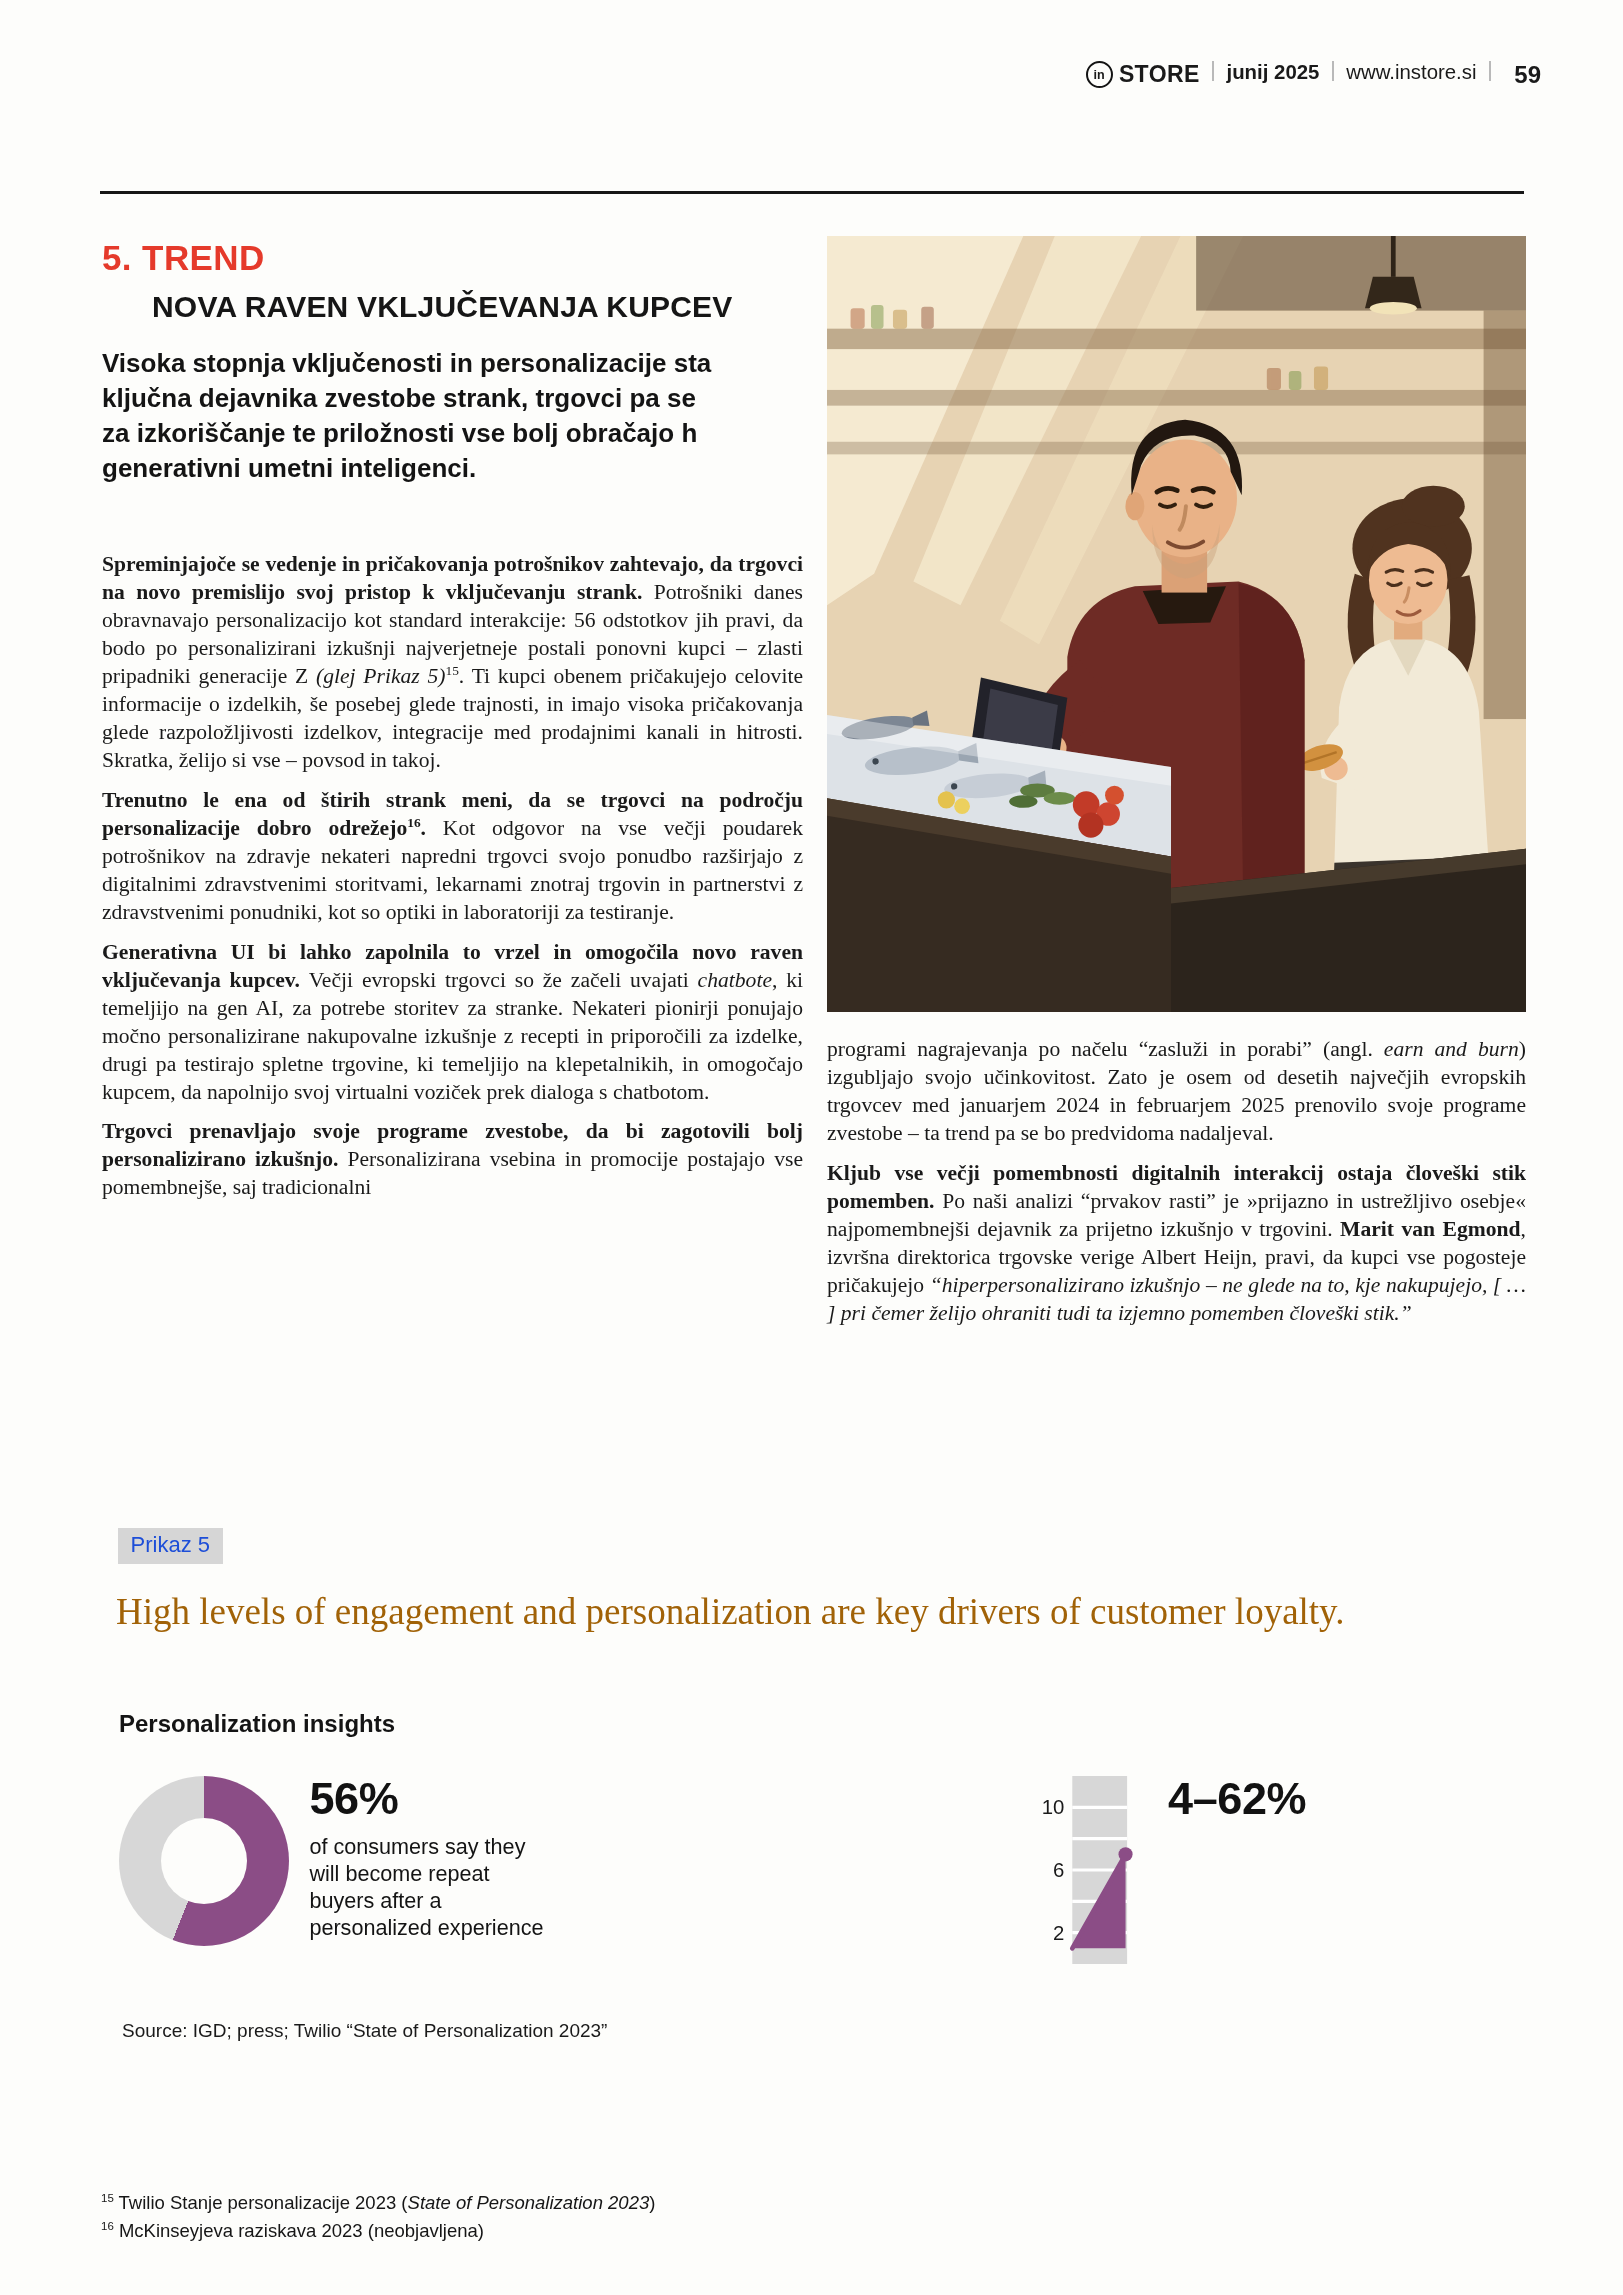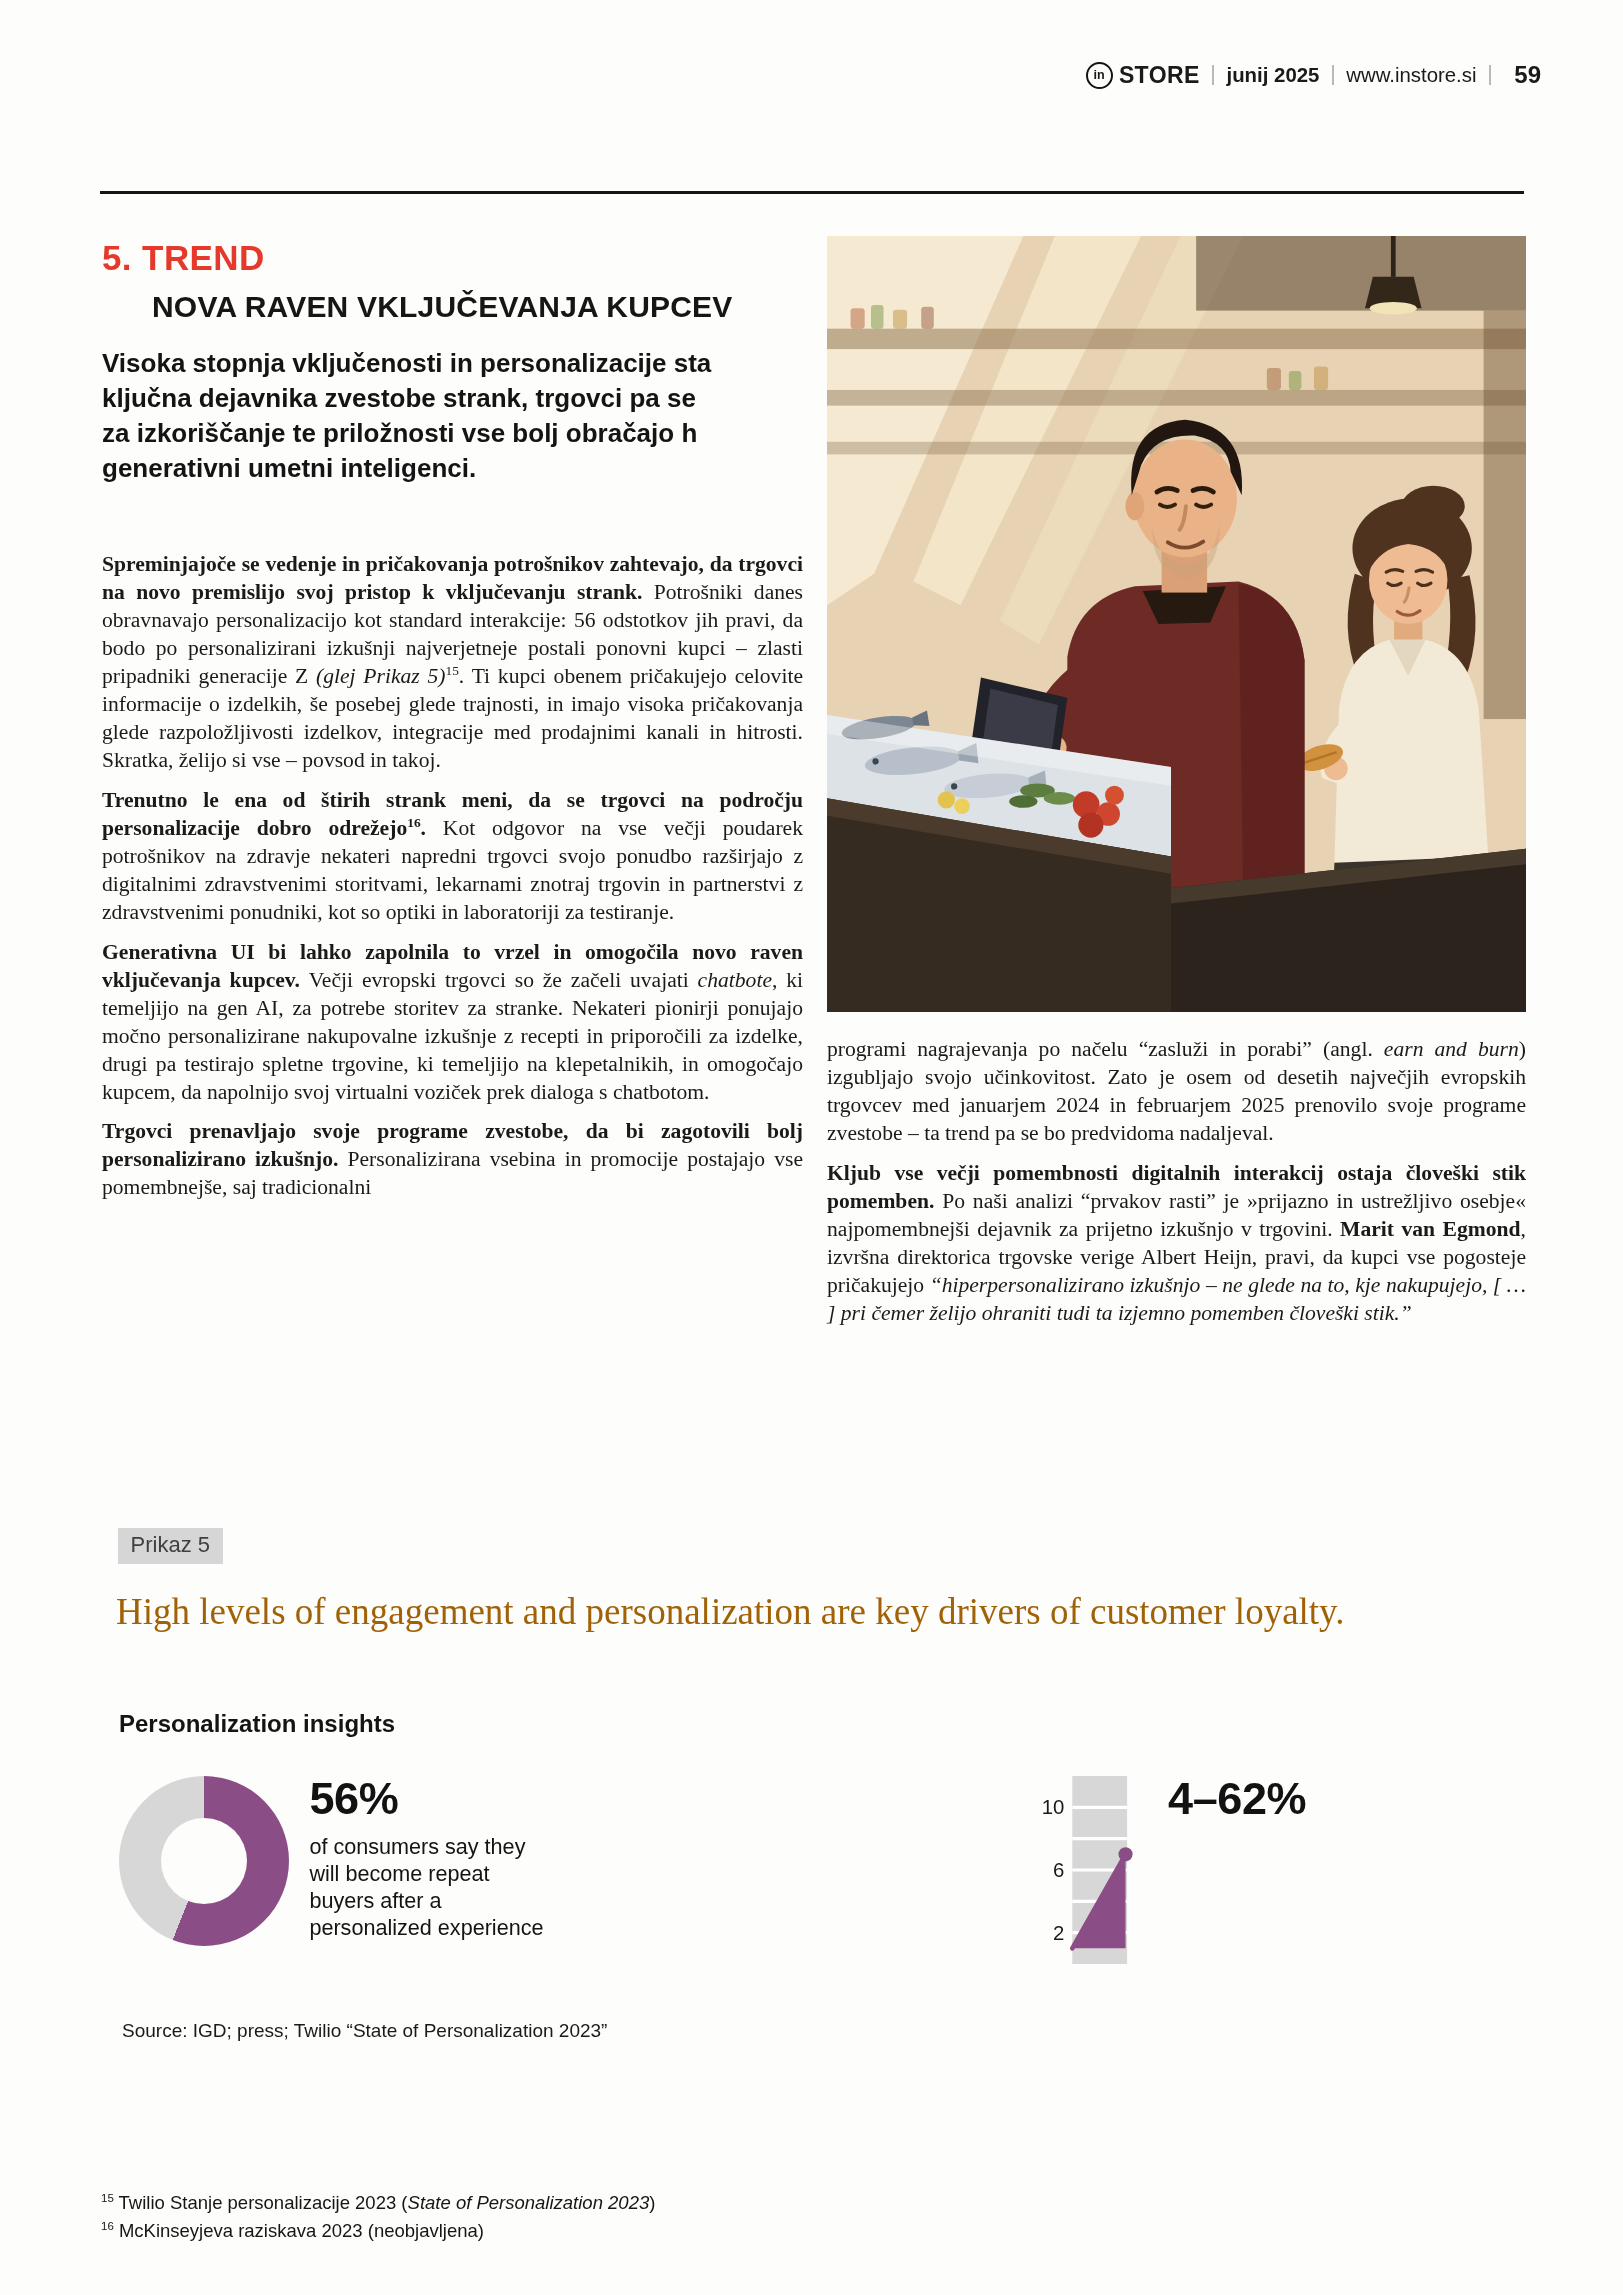--- a/index.html
+++ b/index.html
@@ -4,21 +4,21 @@
 <style>
   * { margin:0; padding:0; box-sizing:border-box; }
   html, body { background:#ffffff; }
   .page { position:relative; width:1623px; height:2295px; background:#fdfdfb;
           font-family:"Liberation Serif", serif; color:#1a1a1a; overflow:hidden; }
   .b { font-weight:700; }
   .i { font-style:italic; }
   sup { font-size:62%; vertical-align:super; line-height:0; }
 
   
-  .masthead { position:absolute; top:61px; right:82px; display:flex; align-items:center; gap:12.6px;
+  .masthead { position:absolute; top:61px; right:82px; display:flex; align-items:flex-start; gap:12.6px;
               font-family:"Liberation Sans", sans-serif; }
   .logo { display:flex; align-items:center; gap:6.3px; }
   .logo-circle { width:27px; height:27px; border:2.4px solid #141414; border-radius:50%;
                  display:flex; align-items:center; justify-content:center; font-weight:700; font-size:12.6px; }
   .logo-store { font-weight:700; font-size:23px; letter-spacing:0.4px; }
   .mast-sep { width:1.6px; height:20.4px; background:#b9b9b9; }
   .mast-issue { font-weight:700; font-size:20.4px; }
   .mast-site { font-size:20.4px; }
   .pageno { font-weight:700; font-size:24px; margin-left:11px; }
   .top-rule { position:absolute; left:100px; top:191px; width:1424px; height:3.1px; background:#161616; }
@@ -34,21 +34,21 @@
   .body-right { position:absolute; left:827px; top:1035px; width:699px; }
   .bodytext p { font-size:21.6px; line-height:28px; text-align:justify; margin-bottom:11.8px;
                 hyphens:auto; -webkit-hyphens:auto; }
   .bodytext p:last-child { margin-bottom:0; }
 
   .illustration { position:absolute; left:827px; top:236px; width:699px; height:776px; overflow:hidden; }
   .illustration svg { width:100%; height:100%; display:block; }
 
   
   .figure-label { position:absolute; left:118px; top:1528px; background:#d6d6d6;
-                  font-family:"Liberation Sans", sans-serif; font-size:22px; padding:3.9px 12.6px 6.3px; color:#404040; }
+                  font-family:"Liberation Sans", sans-serif; font-size:22px; padding:3.9px 12.6px 6.3px; color:#1d4ed8; }
   .figure-title { position:absolute; left:116px; top:1588px; width:1370px;
                   font-family:"Liberation Serif", serif; font-weight:400; font-size:37px; line-height:48px; color:#a16207; }
   .figure-subtitle { position:absolute; left:119px; top:1710px; font-family:"Liberation Sans", sans-serif;
                      font-weight:700; font-size:24px; color:#141414; }
   .stat { position:absolute; top:1776px; display:flex; gap:20.4px; font-family:"Liberation Sans", sans-serif;justify-content:space-between; }
   .stat-donut { left:119px; }
   .stat-pictogram { left:638px; gap:19px; }
   .stat-trend { left:1036px; gap:14px; }
   .donut { width:170px; height:170px; border-radius:50%; position:relative; flex:0 0 auto; background:#d7d7d7; }
   .donut-hole { position:absolute; left:50%; top:50%; width:86px; height:86px; transform:translate(-50%,-50%);

